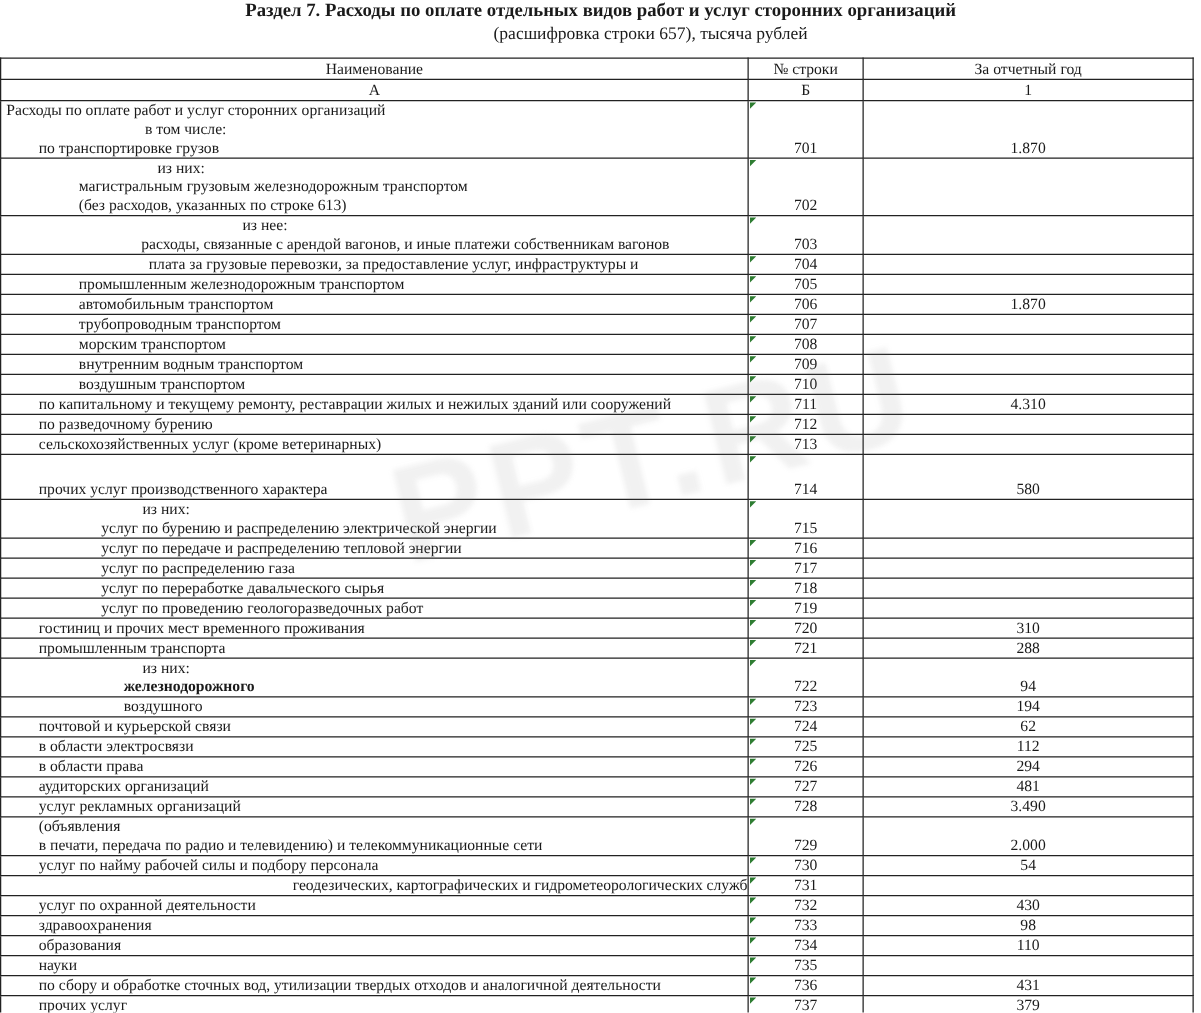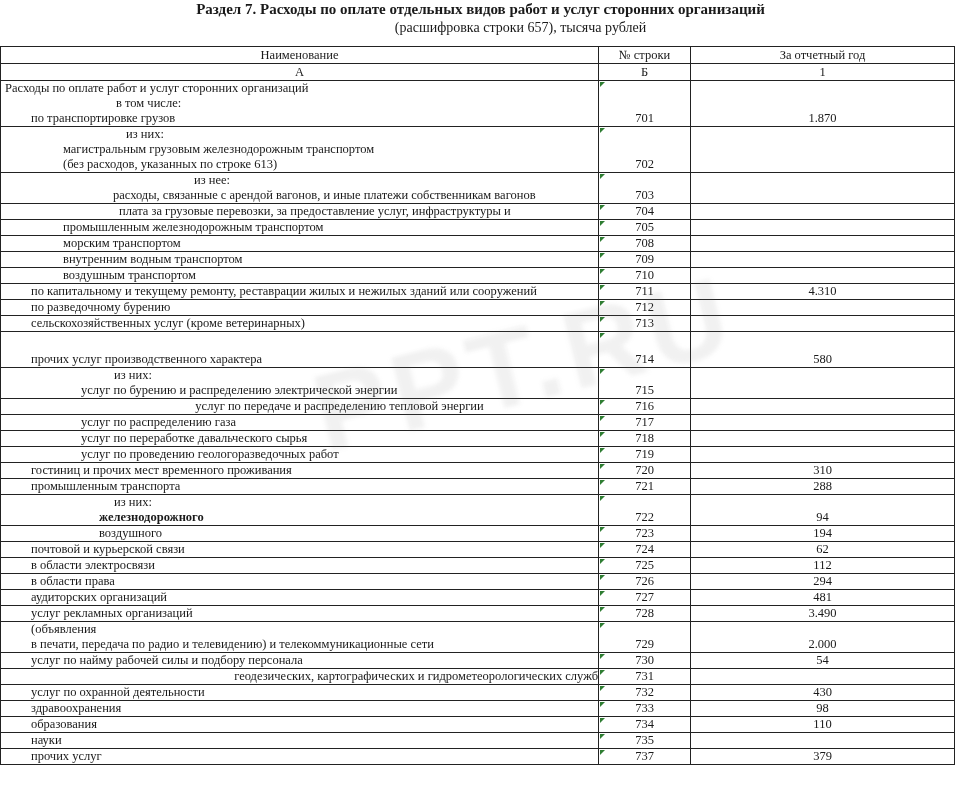--- a/index.html
+++ b/index.html
@@ -111,20 +111,34 @@
       </tr>
       <tr>
         <td>
           <span class="line" style="padding-left: 58px;">промышленным железнодорожным транспортом</span>
         </td>
         <td class="num">705</td>
         <td class="val"></td>
       </tr>
       <tr>
         <td>
+          <span class="line" style="padding-left: 58px;">автомобильным транспортом</span>
+        </td>
+        <td class="num">706</td>
+        <td class="val">1.870</td>
+      </tr>
+      <tr>
+        <td>
+          <span class="line" style="padding-left: 58px;">трубопроводным транспортом</span>
+        </td>
+        <td class="num">707</td>
+        <td class="val"></td>
+      </tr>
+      <tr>
+        <td>
           <span class="line" style="padding-left: 58px;">морским транспортом</span>
         </td>
         <td class="num">708</td>
         <td class="val"></td>
       </tr>
       <tr>
         <td>
           <span class="line" style="padding-left: 58px;">внутренним водным транспортом</span>
         </td>
         <td class="num">709</td>
@@ -168,21 +182,21 @@
       <tr>
         <td>
           <span class="line" style="padding-left: 109px;">из них:</span>
           <span class="line" style="padding-left: 76px;">услуг по бурению и распределению электрической энергии</span>
         </td>
         <td class="num">715</td>
         <td class="val"></td>
       </tr>
       <tr>
         <td>
-          <span class="line" style="padding-left: 76px; text-align: center;">услуг по передаче и распределению тепловой энергии</span>
+          <span class="line" style="padding-left: 76px;">услуг по передаче и распределению тепловой энергии</span>
         </td>
         <td class="num">716</td>
         <td class="val"></td>
       </tr>
       <tr>
         <td>
           <span class="line" style="padding-left: 76px;">услуг по распределению газа</span>
         </td>
         <td class="num">717</td>
         <td class="val"></td>
@@ -307,20 +321,27 @@
         </td>
         <td class="num">734</td>
         <td class="val">110</td>
       </tr>
       <tr>
         <td>
           <span class="line" style="padding-left: 26px;">науки</span>
         </td>
         <td class="num">735</td>
         <td class="val"></td>
+      </tr>
+      <tr>
+        <td>
+          <span class="line" style="padding-left: 26px;">по сбору и обработке сточных вод, утилизации твердых отходов и аналогичной деятельности</span>
+        </td>
+        <td class="num">736</td>
+        <td class="val">431</td>
       </tr>
       <tr>
         <td>
           <span class="line" style="padding-left: 26px;">прочих услуг</span>
         </td>
         <td class="num">737</td>
         <td class="val">379</td>
       </tr>
     </tbody>
 </table>

